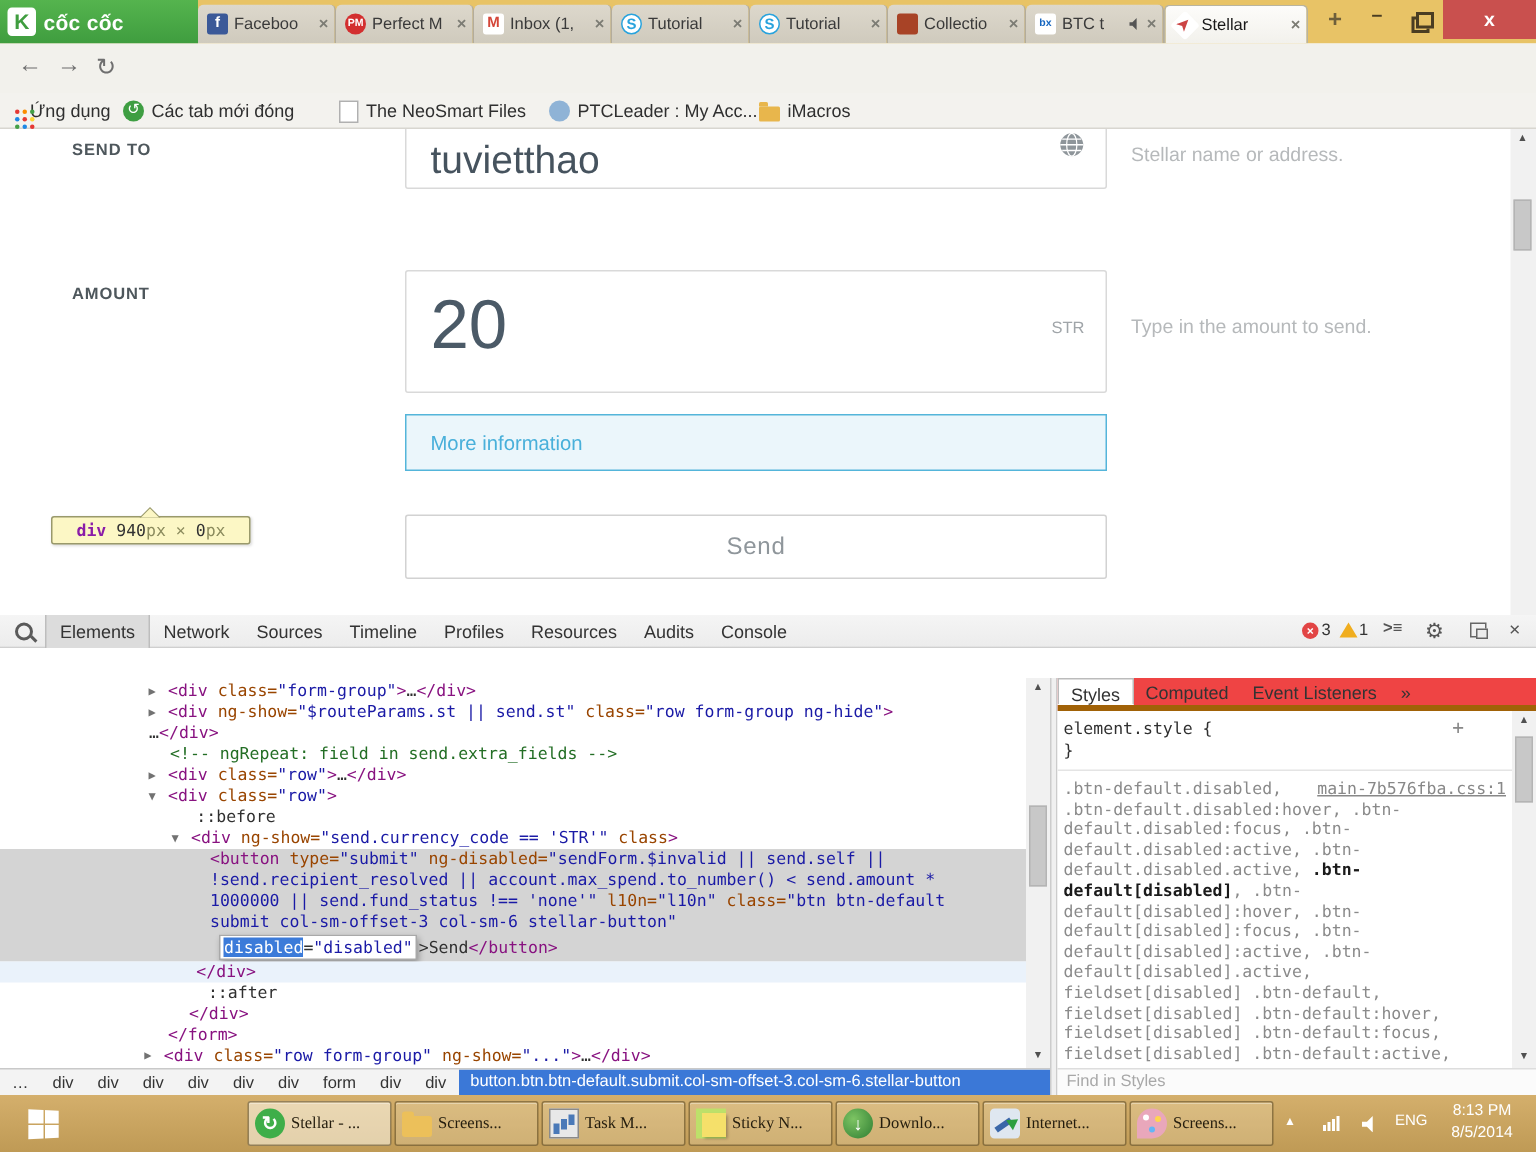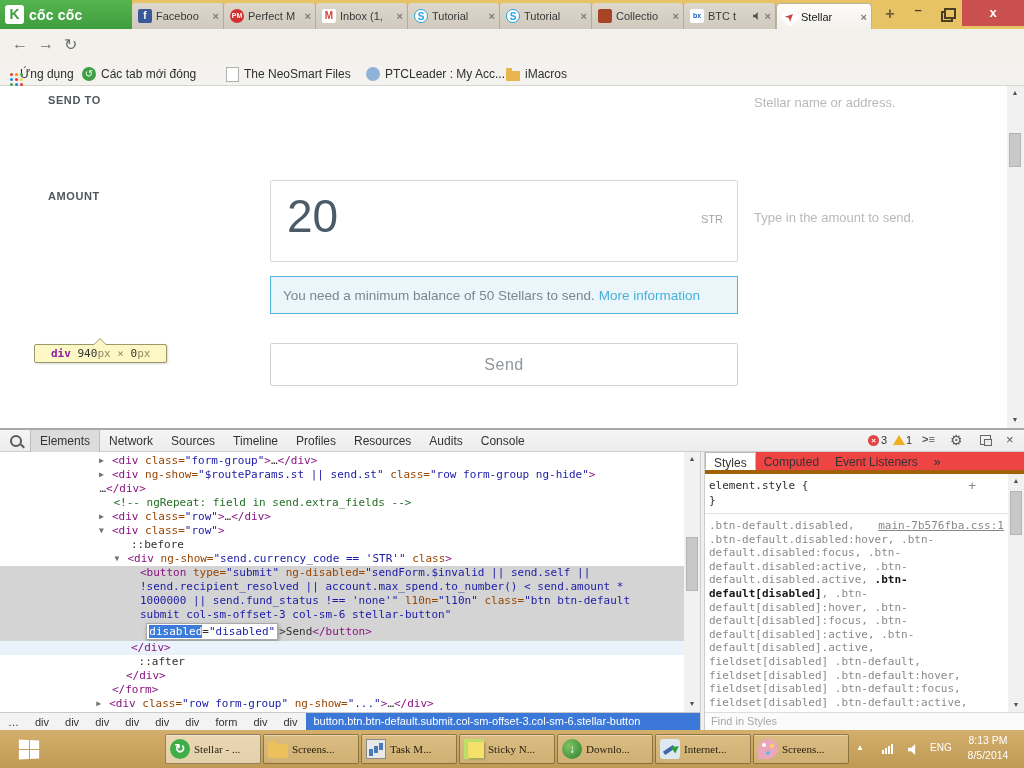--- a/index.html
+++ b/index.html
@@ -87,21 +87,21 @@
        box-shadow:1px 1px 2px rgba(0,0,0,.15);}
   #tooltip:before{content:"";position:absolute;left:58px;top:-7px;border:7px solid transparent;border-bottom:7px solid #99996b;border-top:none;}
   #tooltip:after{content:"";position:absolute;left:59px;top:-6px;border:6px solid transparent;border-bottom:6px solid #fcf7c5;border-top:none;}
   .tt-tag{color:#8a1ca8;font-weight:bold;} .tt-num{color:#333;} .tt-unit{color:#8c8c5e;}
   
   .sbtrack{position:absolute;background:#f1f1f1;}
   .sbthumb{position:absolute;left:2px;width:12px;background:#c8c8c8;border:1px solid #b4b4b4;box-sizing:border-box;}
   .sbarrow{position:absolute;left:0;width:16px;text-align:center;font-size:7px;color:#505050;}
   
   #dtdivider{position:absolute;left:0;top:428px;width:1024px;height:2px;background:#a8a8a8;}
-  #dtbar{position:absolute;left:0;top:430px;width:1024px;height:22px;background:linear-gradient(#f5f5f5,#ececec);
+  #dtbar{position:absolute;left:0;top:410px;width:1024px;height:22px;background:linear-gradient(#f5f5f5,#ececec);
        border-bottom:1px solid #cfcfcf;box-sizing:border-box;}
   #mag{position:absolute;left:10px;top:5px;width:8px;height:8px;border:2px solid #5a5a5a;border-radius:50%;}
   #mag:after{content:"";position:absolute;left:8px;top:8px;width:5px;height:2px;background:#5a5a5a;transform:rotate(45deg);}
   #dttabs{position:absolute;left:30px;top:0;height:22px;display:flex;}
   .dttab{font-size:12px;color:#333;line-height:22px;padding:0 9px;}
   .dttab.active{background:#dcdcdc;border-left:1px solid #bdbdbd;border-right:1px solid #bdbdbd;}
   .dtright{position:absolute;top:0;height:22px;font-size:12px;color:#555;}
   .errdot{position:absolute;left:0;top:5px;width:11px;height:11px;background:#e24545;border-radius:50%;
        color:#fff;font-size:8px;line-height:11px;text-align:center;font-weight:bold;}
   .warntri{position:absolute;left:0;top:5px;width:0;height:0;border-left:6px solid transparent;
@@ -268,31 +268,40 @@
         <span>PTCLeader : My Acc...</span>
       </div>
       <div class="bm" style="left: 506px;">
         <span class="bic bic-folder"></span>
         <span>iMacros</span>
       </div>
     </div>
 
   <div id="page">
     <div class="flabel" style="top:8px">SEND TO</div>
+    <div class="input" id="in-sendto">
+      <span id="sendto-val">tuvietthao</span>
+      <svg id="globe" viewBox="0 0 20 20">
+        <circle cx="10" cy="10" r="9" fill="#8e959a"></circle>
+        <ellipse cx="10" cy="10" rx="4" ry="9" fill="none" stroke="#fff" stroke-width="1"></ellipse>
+        <line x1="1" y1="10" x2="19" y2="10" stroke="#fff" stroke-width="1"></line>
+        <line x1="2.5" y1="5.5" x2="17.5" y2="5.5" stroke="#fff" stroke-width="1"></line>
+        <line x1="2.5" y1="14.5" x2="17.5" y2="14.5" stroke="#fff" stroke-width="1"></line>
+      </svg>
+    </div>
     <div class="hint" style="top:9px">Stellar name or address.</div>
 
     <div class="flabel" style="top:104px">AMOUNT</div>
     <div class="input" id="in-amount">
       <span id="amount-val">20</span>
       <span id="amount-unit">STR</span>
     </div>
     <div class="hint" style="top:124px">Type in the amount to send.</div>
 
     <div id="notice">
-      <span>You need a minimum balance of 50 Stellars to send.</span>
       <a href="#">More information</a>
     </div>
 
     <div id="tooltip"><span class="tt-tag">div</span><span class="tt-num"> 940</span><span class="tt-unit">px</span><span class="tt-unit"> × </span><span class="tt-num">0</span><span class="tt-unit">px</span></div>
 
     <div id="sendbtn">Send</div>
 
     <div class="sbtrack" style="left:1007px;top:0;width:17px;height:342px">
       <span class="sbarrow" style="top:3px">▲</span>
       <span class="sbthumb" style="top:47px;height:34px"></span>

